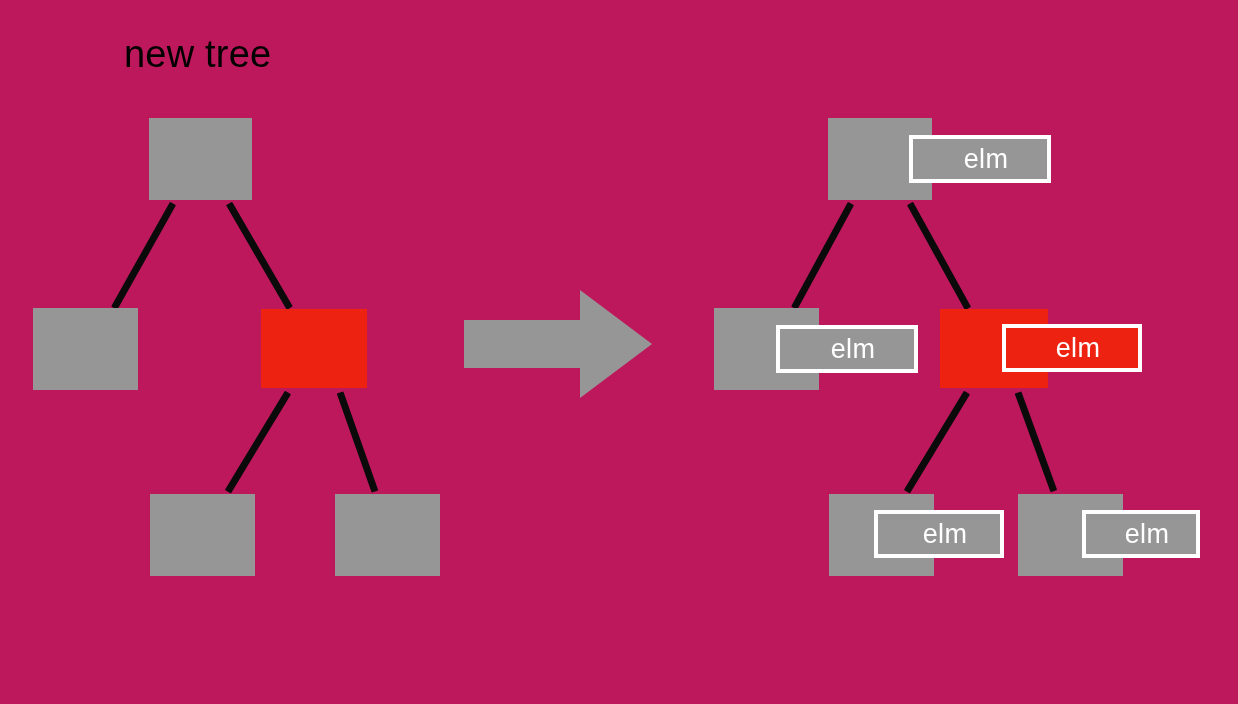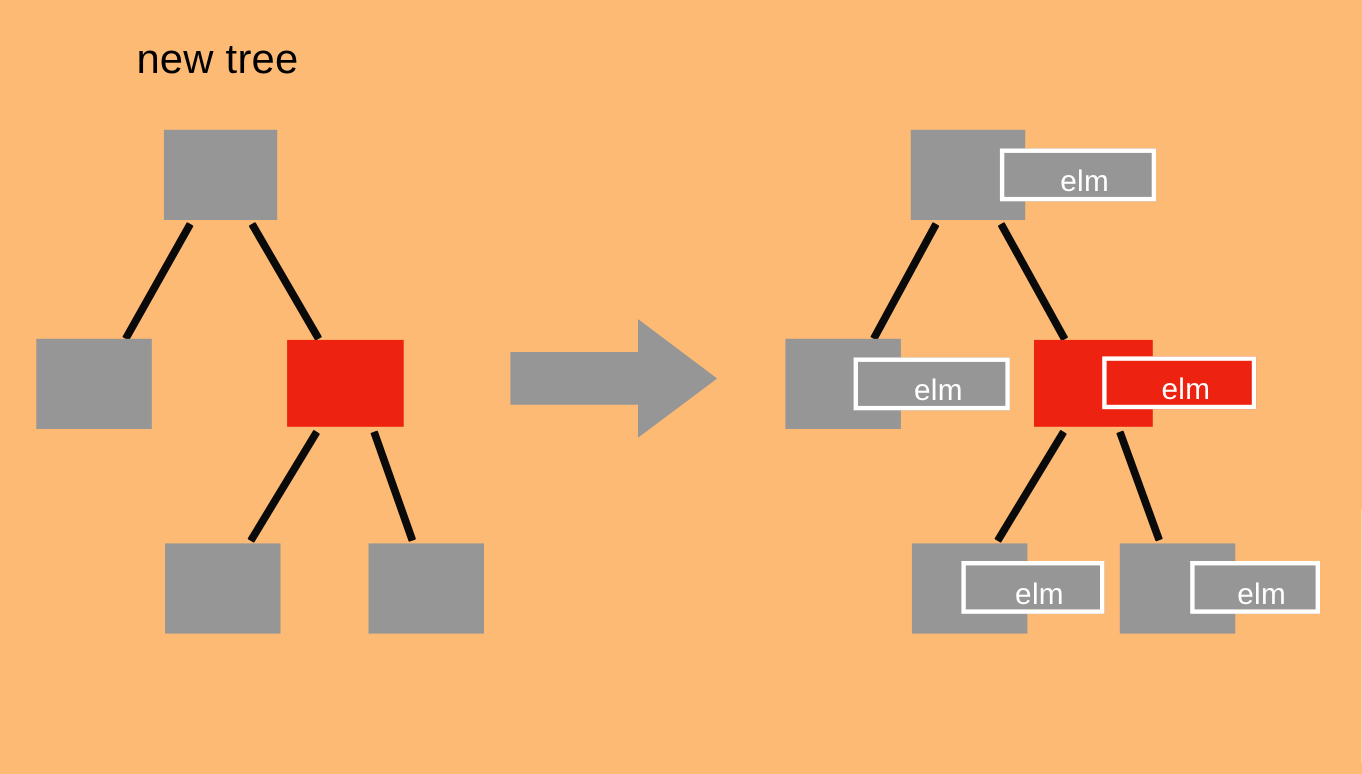--- a/index.html
+++ b/index.html
@@ -8,21 +8,21 @@
     padding: 0;
     background: #ffffff;
   }
   body {
     font-family: "Liberation Sans", sans-serif;
   }
   #canvas {
     position: relative;
     width: 1238px;
     height: 704px;
-    background: #fdba74;
+    background: #be185d;
     overflow: hidden;
   }
   .panel-title {
     position: absolute;
     font-family: "Liberation Sans", sans-serif;
     font-size: 38px;
     font-weight: 400;
     color: #000000;
     letter-spacing: 0.2px;
     white-space: nowrap;
@@ -35,21 +35,21 @@
     box-sizing: border-box;
   }
   .node-gray { background: #969696; }
   .node-red  { background: #ee2211; }
 
   .elm-tag {
     position: absolute;
     box-sizing: border-box;
     border: 4px solid #ffffff;
     display: flex;
-    align-items: flex-end;
+    align-items: center;
     justify-content: center;
   }
   .elm-tag.gray { background: #969696; }
   .elm-tag.red  { background: #ee2211; }
   .elm-tag span {
     font-family: "Liberation Sans", sans-serif;
     color: #ffffff;
     font-size: 27px;
     line-height: 1;
     letter-spacing: 0.3px;

